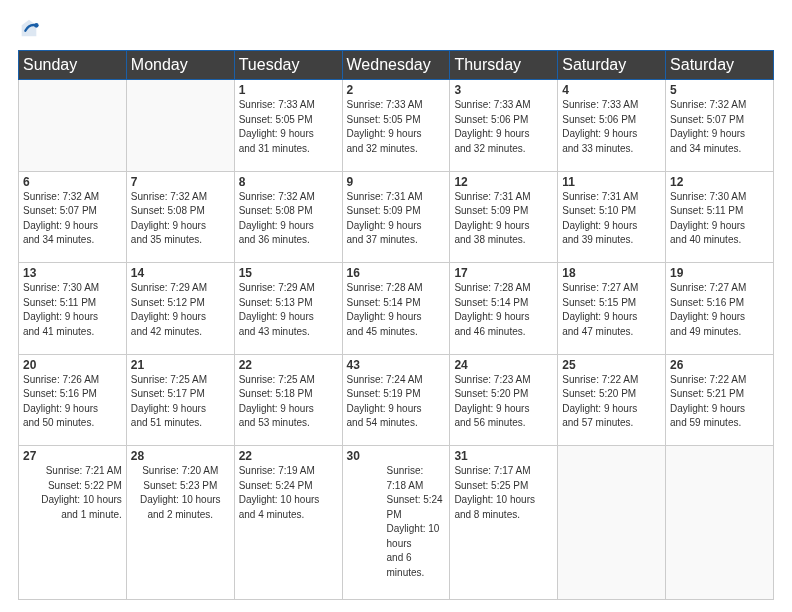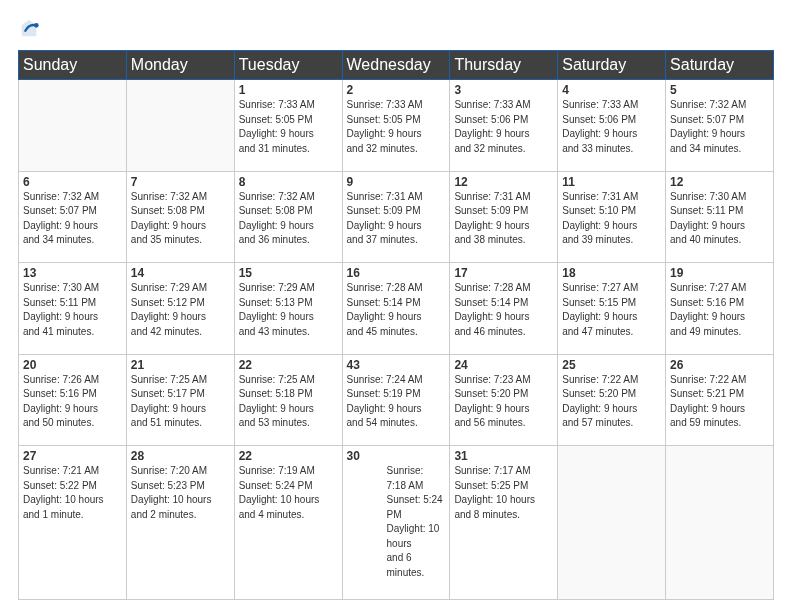--- a/index.html
+++ b/index.html
@@ -316,28 +316,28 @@
             <span class="day-num">26</span>
             <div class="day-info" style="white-space: pre-line;">Sunrise: 7:22 AM
 Sunset: 5:21 PM
 Daylight: 9 hours
 and 59 minutes.</div>
           </td>
         </tr>
         <tr>
           <td>
             <span class="day-num">27</span>
-            <div class="day-info" style="white-space: pre-line;">Sunrise: 7:21 AM
+            <div class="day-info" style="white-space: pre-line; text-align: right;">Sunrise: 7:21 AM
 Sunset: 5:22 PM
 Daylight: 10 hours
 and 1 minute.</div>
           </td>
           <td>
             <span class="day-num">28</span>
-            <div class="day-info" style="white-space: pre-line;">Sunrise: 7:20 AM
+            <div class="day-info" style="white-space: pre-line; text-align: center;">Sunrise: 7:20 AM
 Sunset: 5:23 PM
 Daylight: 10 hours
 and 2 minutes.</div>
           </td>
           <td>
             <span class="day-num">22</span>
             <div class="day-info" style="white-space: pre-line;">Sunrise: 7:19 AM
 Sunset: 5:24 PM
 Daylight: 10 hours
 and 4 minutes.</div>

